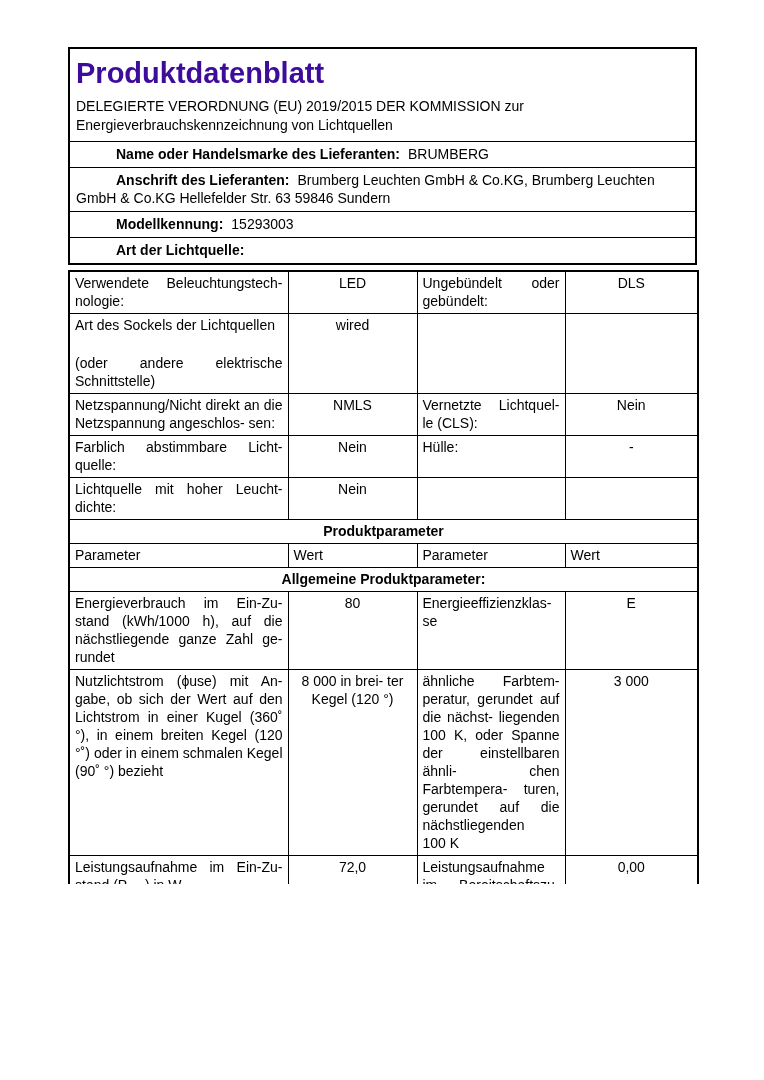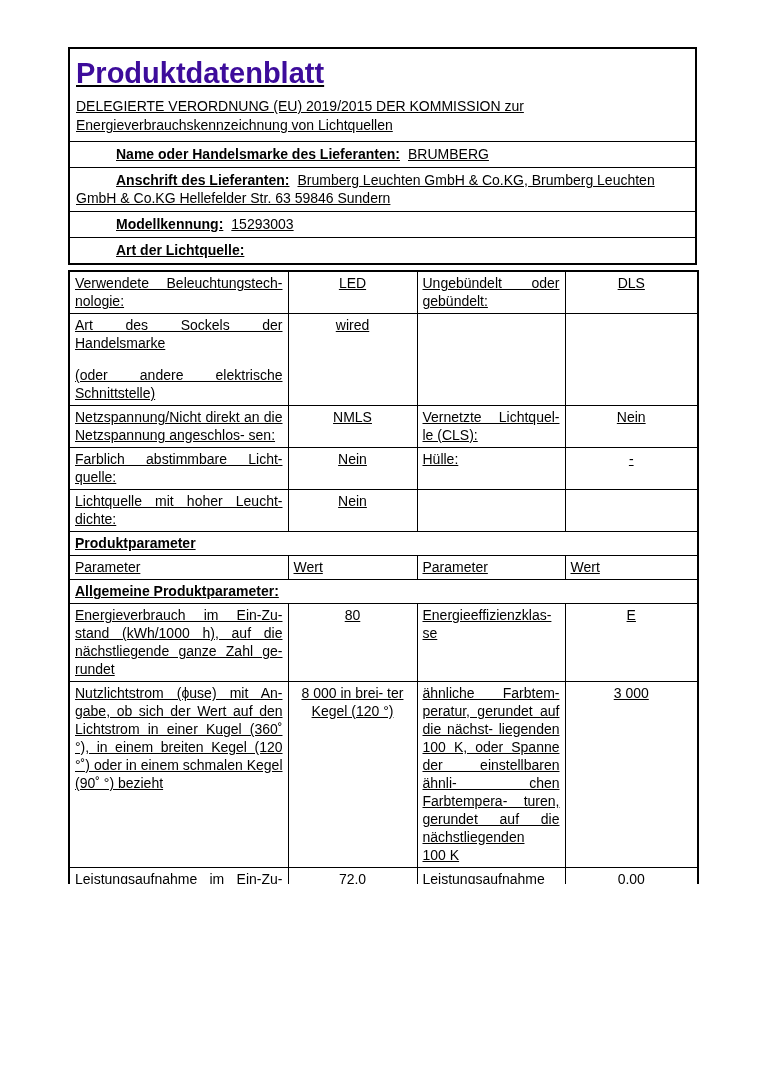--- a/index.html
+++ b/index.html
@@ -3,21 +3,20 @@
 <meta charset="utf-8">
 <style>
   html,body{margin:0;padding:0;background:#ffffff;}
   .page{
     position:relative;
     width:764px;height:884px;
     background:#ffffff;
     font-family:"Liberation Sans",sans-serif;
     color:#000;
     overflow:hidden;
-    text-decoration:underline;
   }
   table.doc{
     border-collapse:collapse;
     width:629px;
     margin-left:68px;
     table-layout:fixed;
   }
   table.doc.head{margin-top:47px;}
   table.doc.params{margin-top:5px;}
   table.doc, table.doc td{border:1px solid #000;}
@@ -35,22 +34,22 @@
   .subtitle{font-size:14px;line-height:19px;font-weight:normal;}
   .b{font-weight:bold;padding-left:40px;}
   .val-inline{margin-left:8px;}
   .params td{
     padding:2px 5px 3px 5px;
     font-size:14px;line-height:18px;
     vertical-align:top;
   }
   .params td.p{text-align:justify;}
   .params td.v{text-align:center;}
-  .params td.sec{font-weight:bold;}
-  .para2{margin-top:14px;}
+  .params td.sec{text-align:center;font-weight:bold;}
+  .para2{margin-top:20px;}
   sub{font-size:16px;line-height:0;}
   .footer{
     position:absolute;
     top:1004px;left:68px;width:629px;
     text-align:right;
     font-size:11.5px;color:#000;
   }
 </style>
 </head>
 <body>
@@ -100,21 +99,21 @@
     <tbody>
         <tr>
       <td class="p">Verwendete Beleuchtungstech- nologie:</td>
       <td class="v">LED</td>
       <td class="p">Ungebündelt oder gebündelt:</td>
       <td class="v">DLS</td>
     </tr>
 
     <tr>
       <td class="p">
-        <div>Art des Sockels der Handelsmarke</div>
+        <div>Art des Sockels der Lichtquellen</div>
         <div class="para2">(oder andere elektrische Schnittstelle)</div>
       </td>
       <td class="v">wired</td>
       <td class="p"></td>
       <td class="v"></td>
     </tr>
 
     <tr>
       <td class="p">Netzspannung/Nicht direkt an die Netzspannung angeschlos- sen:</td>
       <td class="v">NMLS</td>

